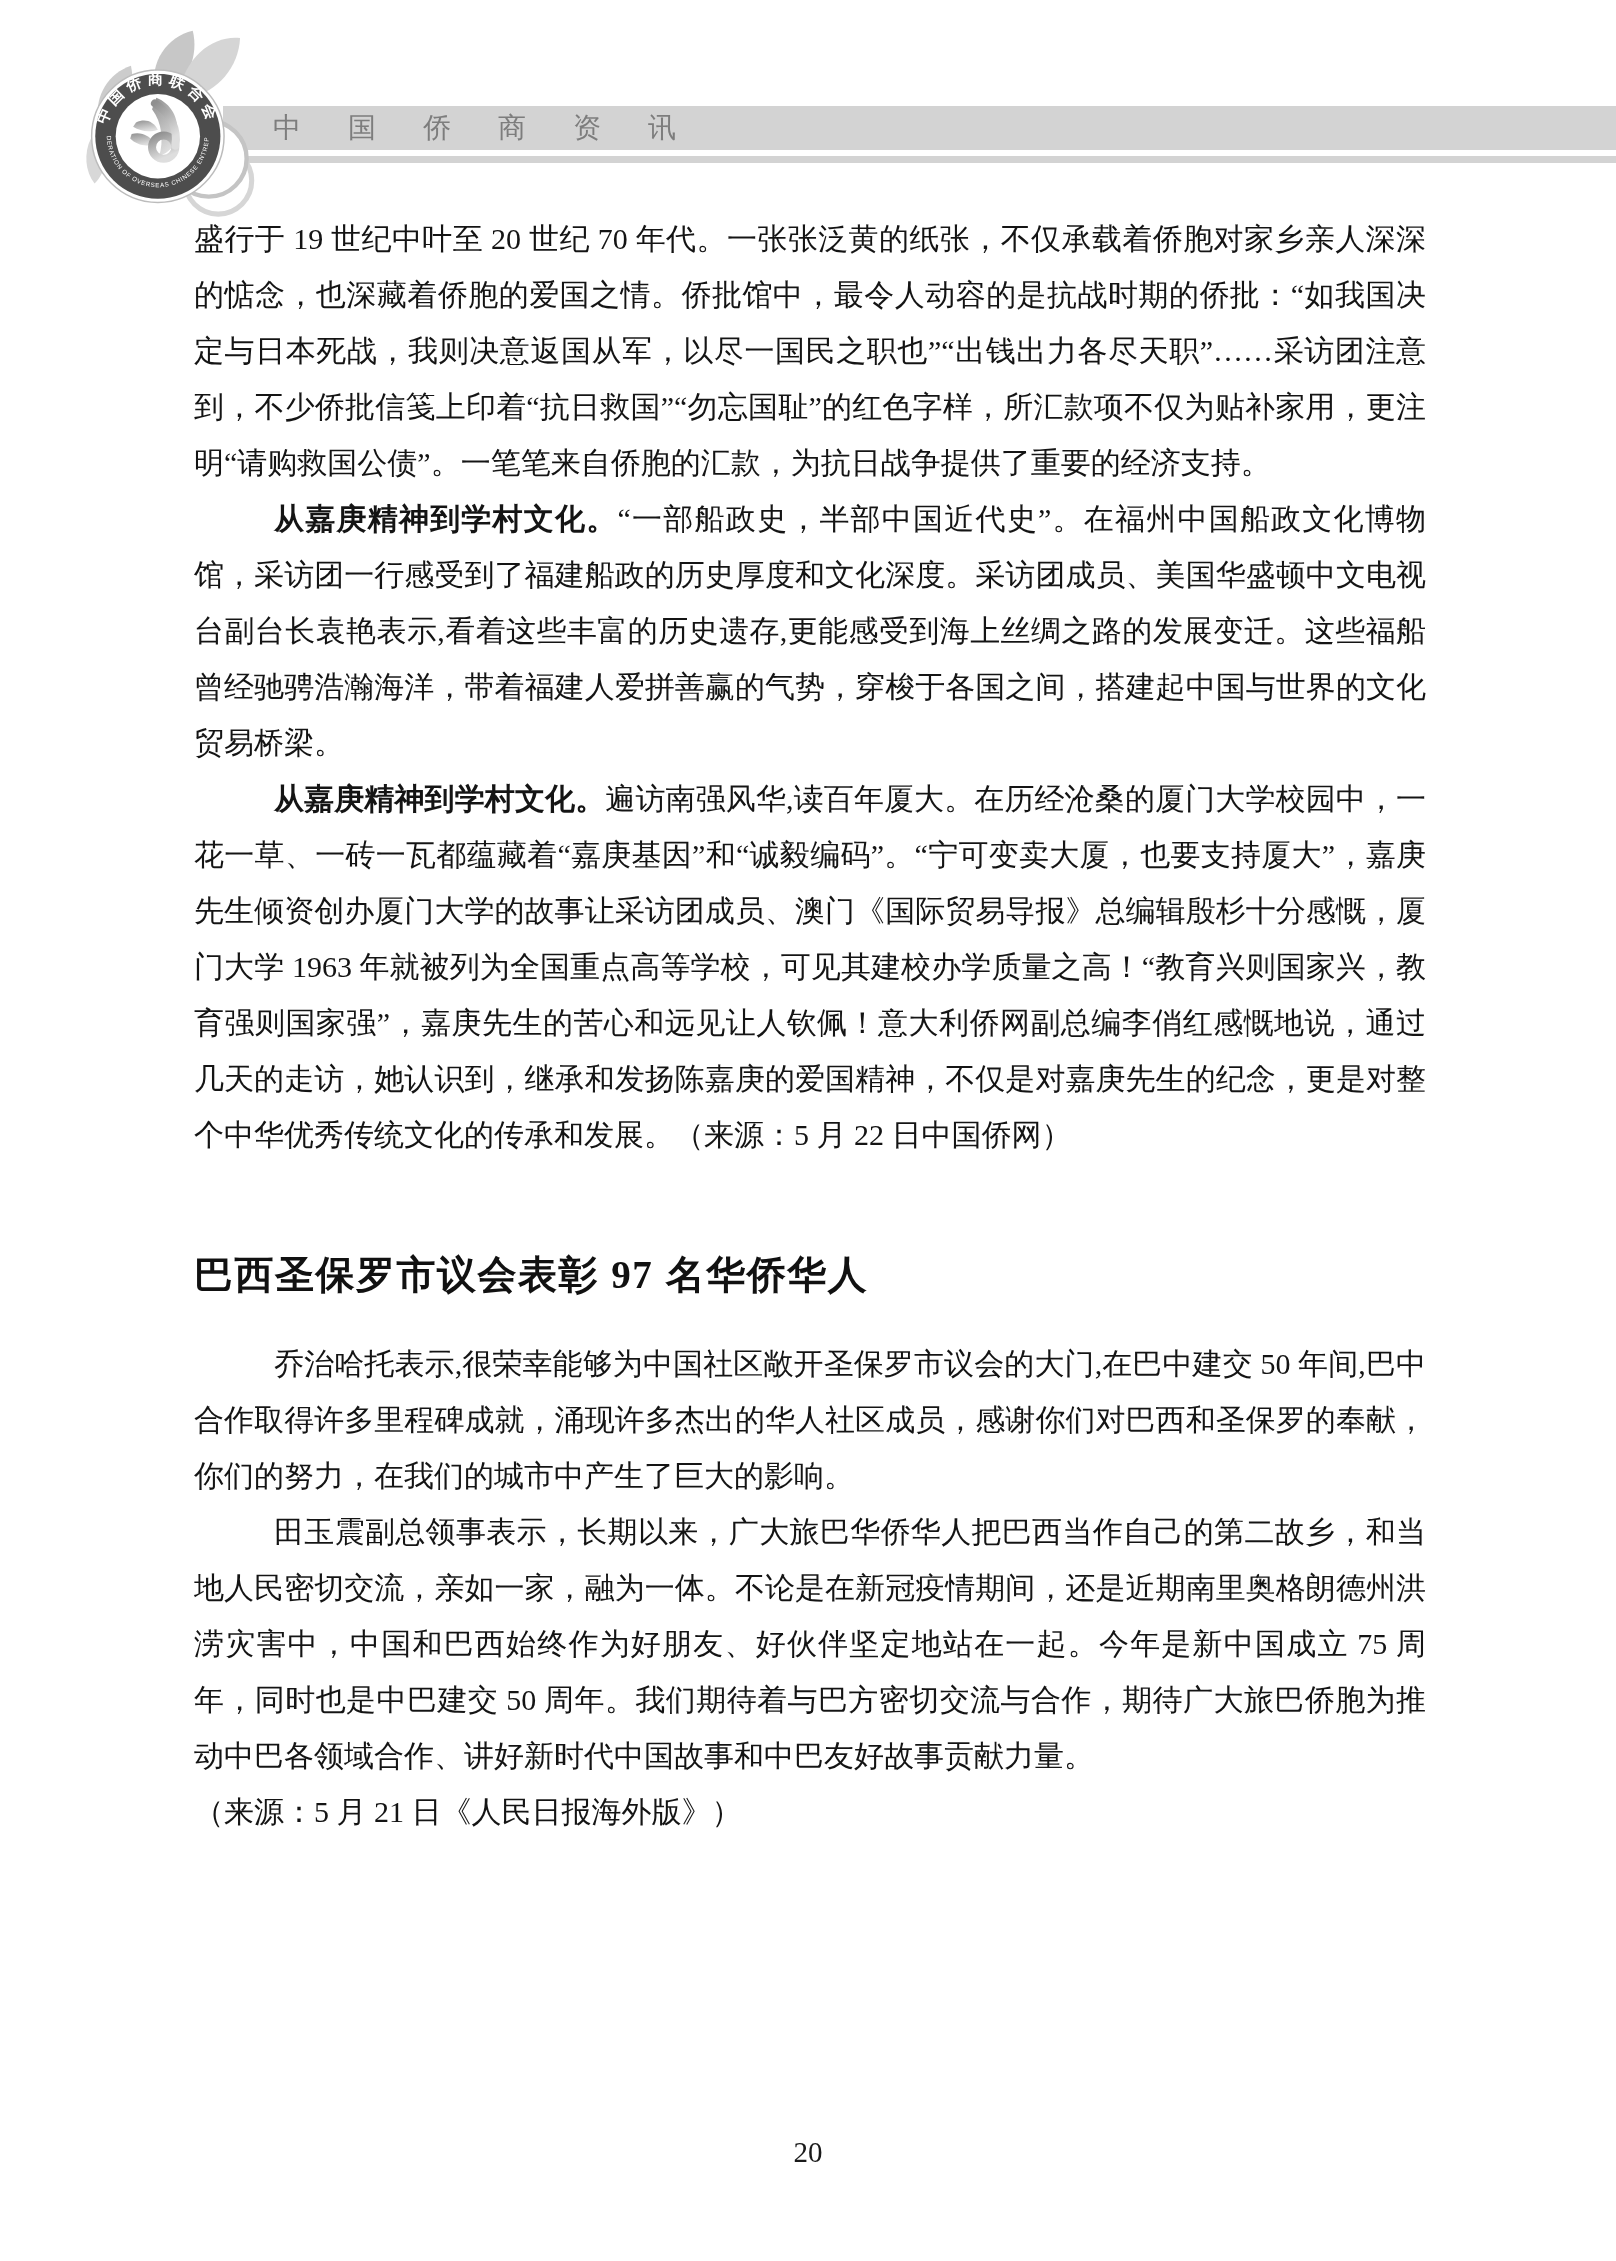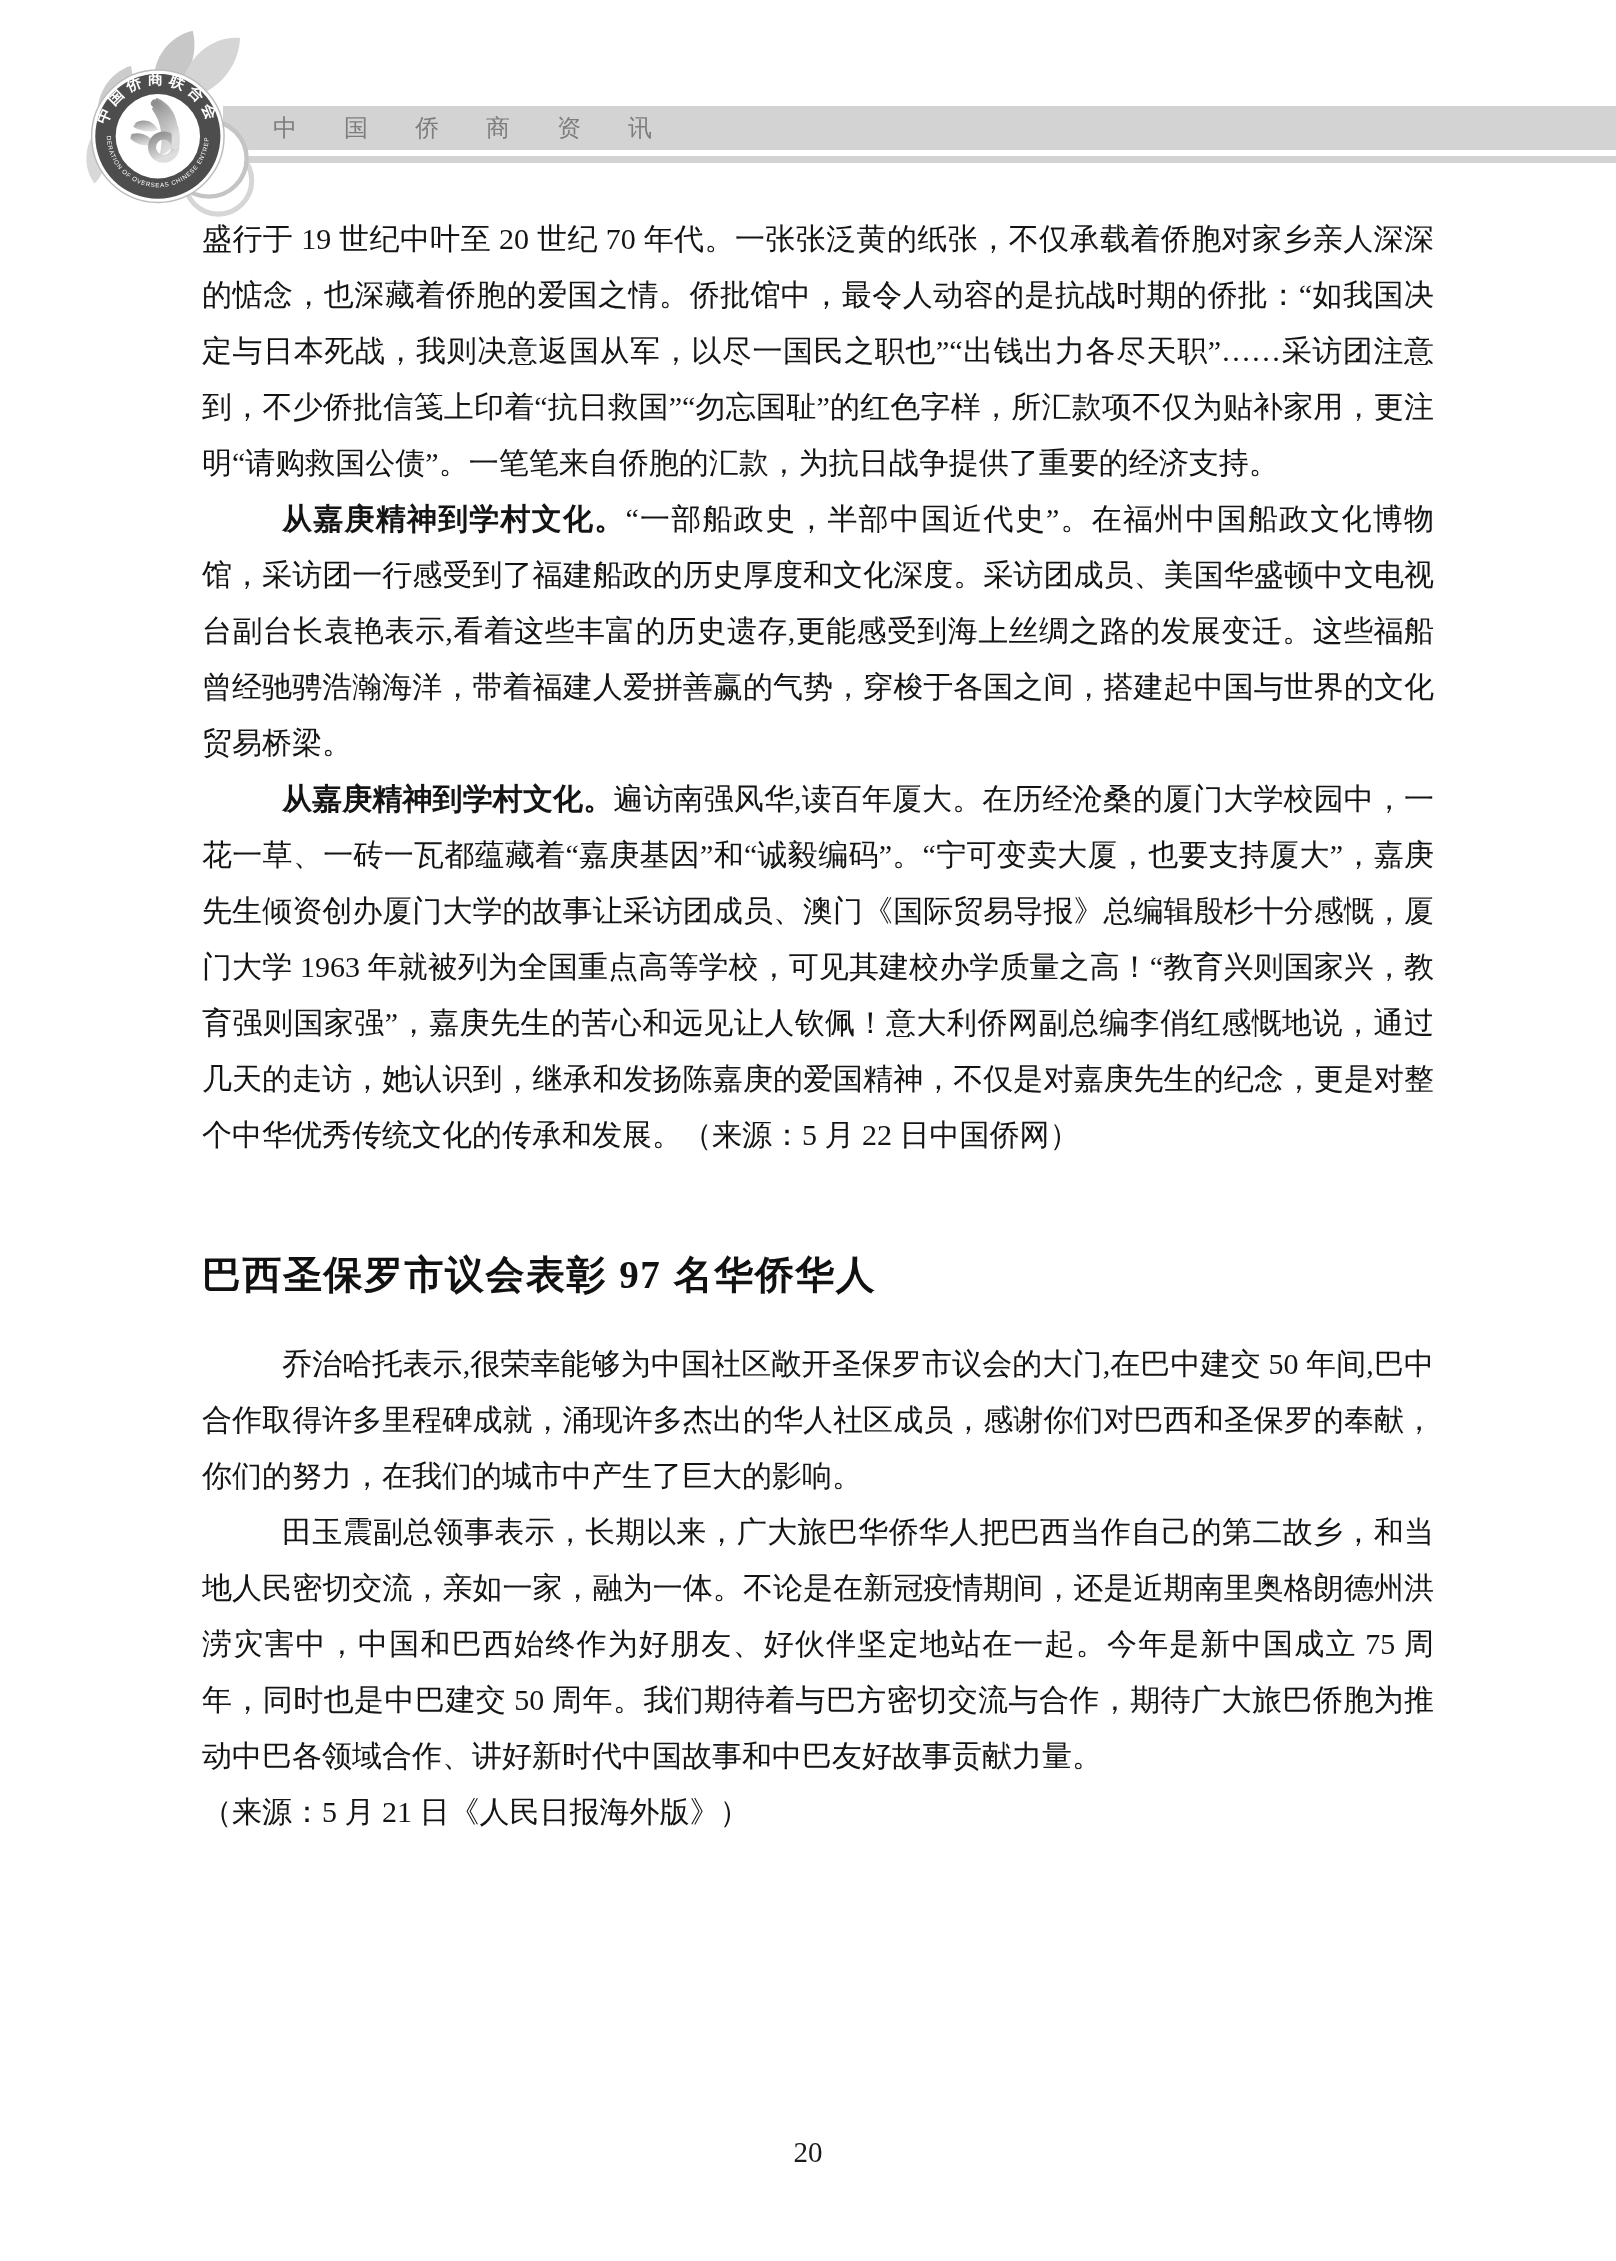--- a/index.html
+++ b/index.html
@@ -16,27 +16,27 @@
     position:absolute;left:223px;right:0;top:106px;height:44px;
     background:#d3d3d3;
   }
   .bar-thin{
     position:absolute;left:223px;right:0;top:156px;height:7.3px;
     background:#d3d3d3;
   }
   .banner-title{
     position:absolute;left:273px;top:106px;height:44px;line-height:44px;
     font-family:"Liberation Sans", sans-serif;
-    font-size:24px;letter-spacing:47px;color:#7d7d7d;
+    font-size:28px;letter-spacing:47px;color:#7d7d7d;
     white-space:nowrap;
   }
   .logo-svg{position:absolute;left:69px;top:22px;}
   
   .content{
-    position:absolute;left:202px;top:211px;width:1232px;
+    position:absolute;left:194px;top:211px;width:1232px;
     font-size:30px;line-height:56px;
     text-align:justify;
     text-justify:inter-character;
   }
   .content p{
     margin:0;
     text-indent:80px;
   }
   .content p.no-indent{text-indent:0;}
   .content p.source-line{

